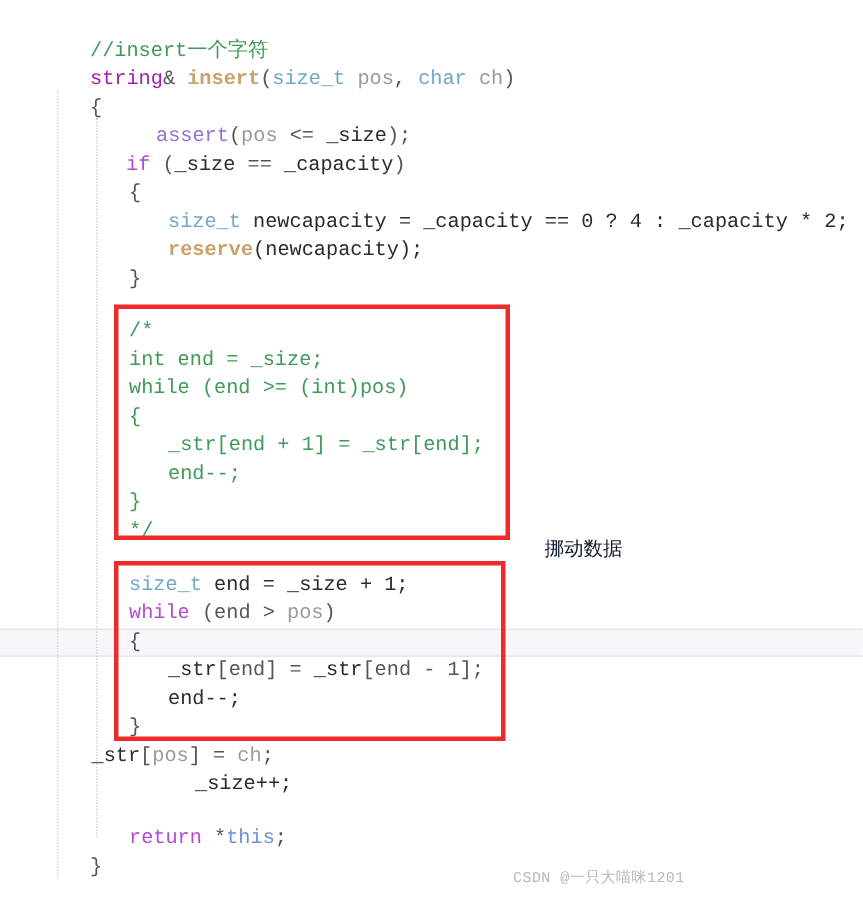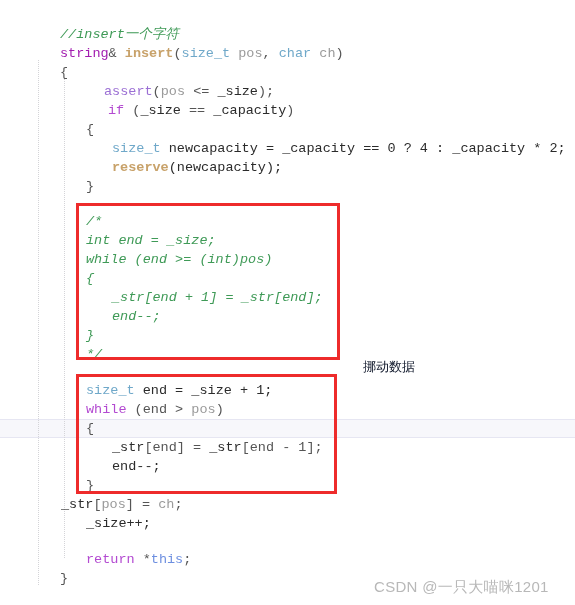--- a/index.html
+++ b/index.html
@@ -50,21 +50,21 @@
     left: 0;
     height: 19px;
     line-height: 19px;
     font-family: "Liberation Mono", "DejaVu Sans Mono", monospace;
     font-size: 13.5px;
     white-space: pre;
     color: #2b2b2b;
   }
 
   
-  .t-comment   { color: #3f9a57; font-style: italic; }
+  .t-comment   { color: #3f9a57; }
   .t-keyword   { color: #b34ad1; }
   .t-type      { color: #6fa8c9; }
   .t-func      { color: #c8a26a; font-weight: bold; }
   .t-macro     { color: #9b6fd4; }
   .t-plain     { color: #2b2b2b; }
   .t-dim       { color: #9a9a9a; }
   .t-class     { color: #a21caf; }
   .t-this      { color: #6d8fe0; margin-top: 16px; }
   .t-punct     { color: #555555; }
 
@@ -83,46 +83,45 @@
     font-family: "DejaVu Sans", "Liberation Sans", sans-serif;
     font-size: 13px;
     line-height: 16px;
     white-space: pre;
   }
 
   
   .watermark {
     position: absolute;
     color: #b8b8b8;
-    font-family: Liberation Sans, sans-serif;
-    font-size: 15px;
+    font-family: Liberation Mono, monospace;
+    font-size: 10px;
     line-height: 20px;
     white-space: pre;
     letter-spacing: 0.3px;
-    margin-left: 32px;
   }
 </style>
 </head>
 <body>
 
 <div id="editor">
 
   <div id="highlight-layer">
       <div class="line-highlight" style="top: 419px; height: 19px;"></div>
     </div>
   <div id="guide-layer">
       <div class="indent-guide" style="left: 38px; top: 60px; height: 525px;"></div>
       <div class="indent-guide" style="left: 64px; top: 78px; height: 480px;"></div>
     </div>
   <div id="code-layer">
       <div class="code-line" style="top: 25px; padding-left: 60px;"><span class="t-comment">//insert一个字符</span></div>
       <div class="code-line" style="top: 44px; padding-left: 60px;"><span class="t-class">string</span><span class="t-punct">&amp; </span><span class="t-func">insert</span><span class="t-punct">(</span><span class="t-type">size_t</span><span class="t-plain"> </span><span class="t-dim">pos</span><span class="t-punct">, </span><span class="t-type">char</span><span class="t-plain"> </span><span class="t-dim">ch</span><span class="t-punct">)</span></div>
       <div class="code-line" style="top: 63px; padding-left: 60px;"><span class="t-punct">{</span></div>
       <div class="code-line" style="top: 82px; padding-left: 104px;"><span class="t-macro">assert</span><span class="t-punct">(</span><span class="t-dim">pos</span><span class="t-punct"> &lt;= </span><span class="t-plain">_size</span><span class="t-punct">);</span></div>
-      <div class="code-line" style="top: 101px; padding-left: 108px;"><span class="t-keyword">if</span><span class="t-punct"> (</span><span class="t-plain">_size</span><span class="t-punct"> == </span><span class="t-plain">_capacity</span><span class="t-punct">)</span></div>
+      <div class="code-line" style="top: 101px; padding-left: 84px;"><span class="t-keyword">if</span><span class="t-punct"> (</span><span class="t-plain">_size</span><span class="t-punct"> == </span><span class="t-plain">_capacity</span><span class="t-punct">)</span></div>
       <div class="code-line" style="top: 120px; padding-left: 86px;"><span class="t-punct">{</span></div>
       <div class="code-line" style="top: 139px; padding-left: 112px;"><span class="t-type">size_t</span><span class="t-plain"> newcapacity = </span><span class="t-plain">_capacity</span><span class="t-plain"> == 0 ? 4 : </span><span class="t-plain">_capacity</span><span class="t-plain"> * 2;</span></div>
       <div class="code-line" style="top: 158px; padding-left: 112px;"><span class="t-func">reserve</span><span class="t-plain">(newcapacity);</span></div>
       <div class="code-line" style="top: 177px; padding-left: 86px;"><span class="t-punct">}</span></div>
       <div class="code-line" style="top: 196px; padding-left: 60px;"></div>
       <div class="code-line" style="top: 212px; padding-left: 86px;"><span class="t-comment">/*</span></div>
       <div class="code-line" style="top: 231px; padding-left: 86px;"><span class="t-comment">int end = _size;</span></div>
       <div class="code-line" style="top: 250px; padding-left: 86px;"><span class="t-comment">while (end &gt;= (int)pos)</span></div>
       <div class="code-line" style="top: 269px; padding-left: 86px;"><span class="t-comment">{</span></div>
       <div class="code-line" style="top: 288px; padding-left: 112px;"><span class="t-comment">_str[end + 1] = _str[end];</span></div>
@@ -130,21 +129,21 @@
       <div class="code-line" style="top: 326px; padding-left: 86px;"><span class="t-comment">}</span></div>
       <div class="code-line" style="top: 345px; padding-left: 86px;"><span class="t-comment">*/</span></div>
       <div class="code-line" style="top: 364px; padding-left: 60px;"></div>
       <div class="code-line" style="top: 381px; padding-left: 86px;"><span class="t-type">size_t</span><span class="t-plain"> end = </span><span class="t-plain">_size</span><span class="t-plain"> + 1;</span></div>
       <div class="code-line" style="top: 400px; padding-left: 86px;"><span class="t-keyword">while</span><span class="t-punct"> (end &gt; </span><span class="t-dim">pos</span><span class="t-punct">)</span></div>
       <div class="code-line" style="top: 419px; padding-left: 86px;"><span class="t-punct">{</span></div>
       <div class="code-line" style="top: 438px; padding-left: 112px;"><span class="t-plain">_str</span><span class="t-punct">[end] = </span><span class="t-plain">_str</span><span class="t-punct">[end - 1];</span></div>
       <div class="code-line" style="top: 457px; padding-left: 112px;"><span class="t-plain">end--;</span></div>
       <div class="code-line" style="top: 476px; padding-left: 86px;"><span class="t-punct">}</span></div>
       <div class="code-line" style="top: 495px; padding-left: 61px;"><span class="t-plain">_str</span><span class="t-punct">[</span><span class="t-dim">pos</span><span class="t-punct">] = </span><span class="t-dim">ch</span><span class="t-punct">;</span></div>
-      <div class="code-line" style="top: 514px; padding-left: 86px;"><span class="t-plain">_size++;</span></div>
+      <div class="code-line" style="top: 514px; padding-left: 86px; margin-left: 44px;"><span class="t-plain">_size++;</span></div>
       <div class="code-line" style="top: 533px; padding-left: 60px;"></div>
       <div class="code-line" style="top: 550px; padding-left: 86px;"><span class="t-keyword">return</span><span class="t-punct"> *</span><span class="t-this">this</span><span class="t-punct">;</span></div>
       <div class="code-line" style="top: 569px; padding-left: 60px;"><span class="t-punct">}</span></div>
     </div>
   <div id="anno-layer">
       <div class="anno-box" style="left: 76px; top: 203px; width: 264px; height: 157px; border-color: rgb(238, 43, 43);"></div>
       <div class="anno-box" style="left: 76px; top: 374px; width: 261px; height: 120px; border-color: rgb(238, 43, 43);"></div>
       <div class="anno-label" style="left: 363px; top: 359px; color: #0f172a;">挪动数据</div>
     </div>
 

